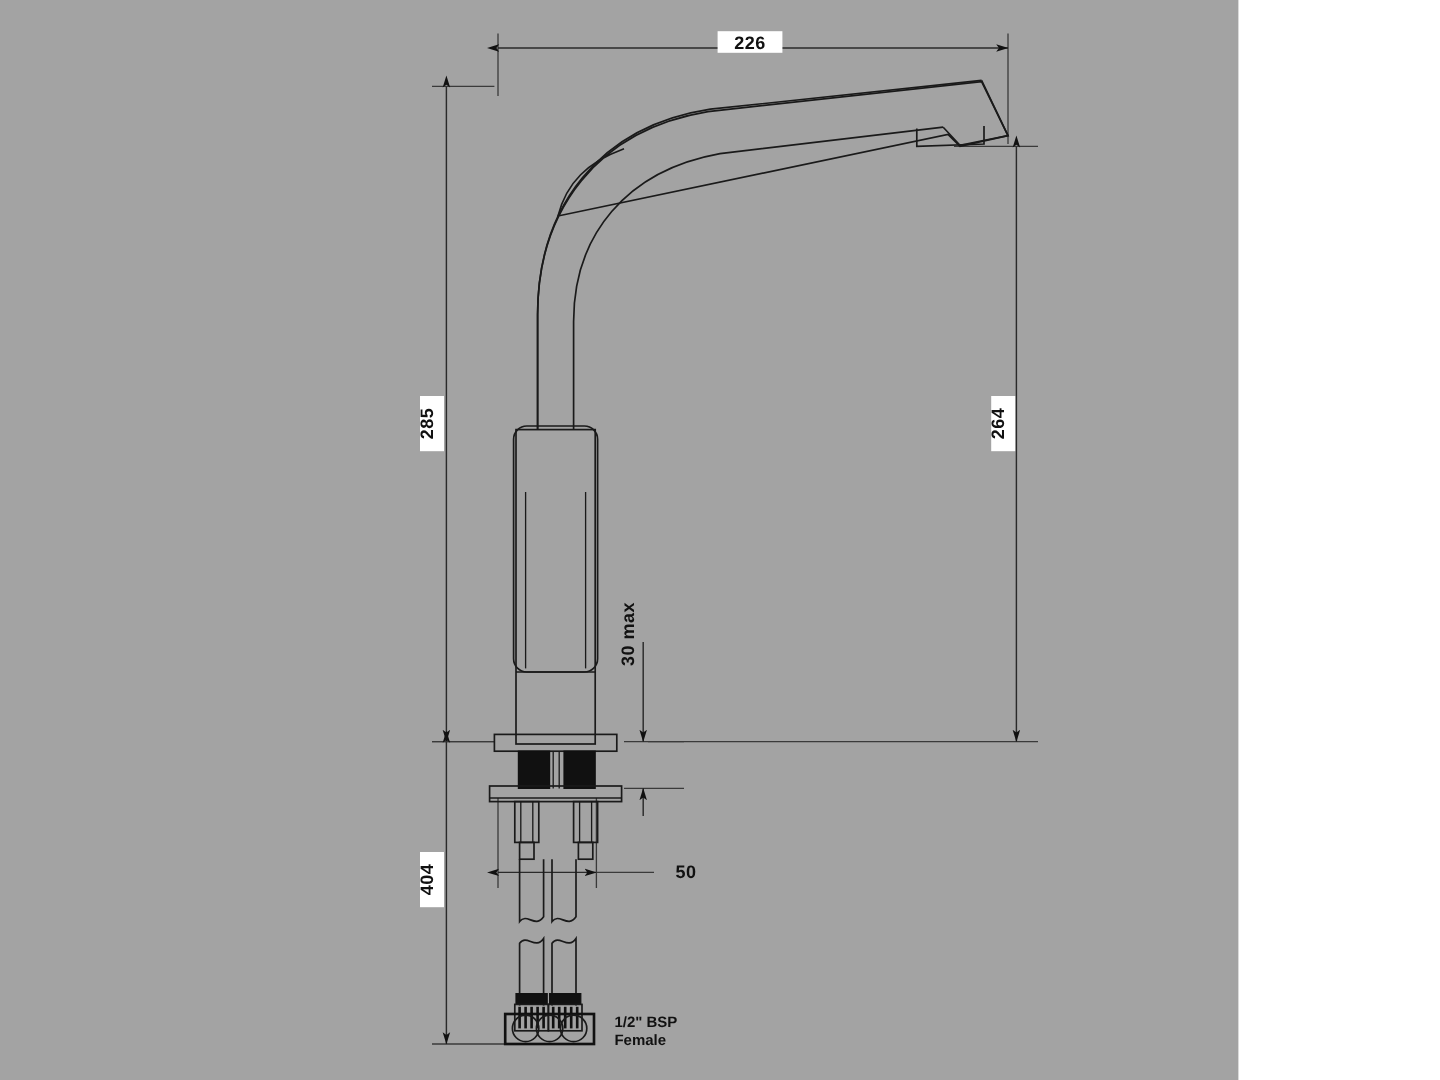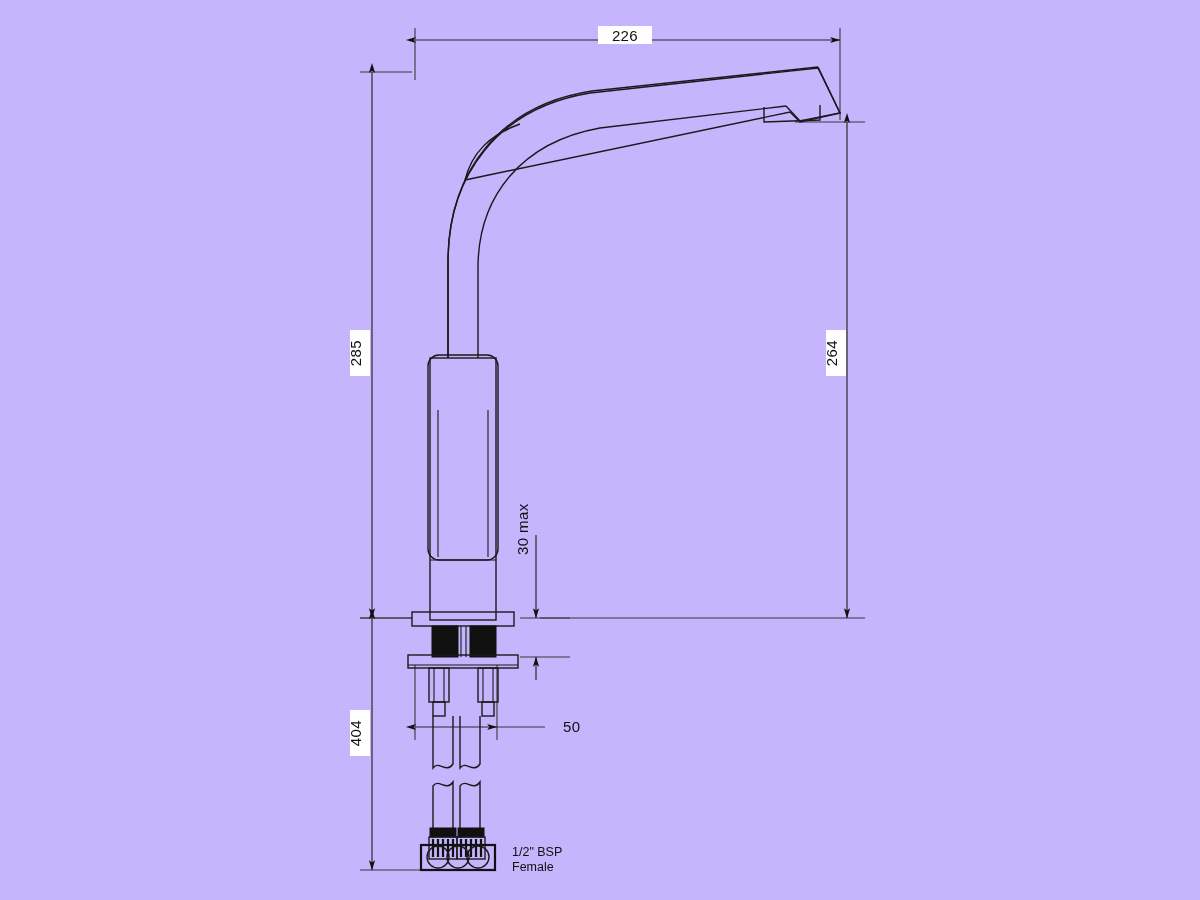--- a/index.html
+++ b/index.html
@@ -8,23 +8,24 @@
     background: #ffffff;
   }
   body {
     width: 1200px;
     height: 900px;
     font-family: "Liberation Sans", sans-serif;
     overflow: hidden;
   }
   #drawing-root {
     position: relative;
-    width: 1200px;
+    width: 1032px;
     height: 900px;
-    background: #c4b5fd;
+    background: #a3a3a3;
+    font-weight: bold;
   }
   svg#tech-drawing {
     display: block;
     width: 1200px;
     height: 900px;
   }
   .outline {
     fill: none;
     stroke: #1a1a1a;
     stroke-width: 1.4;

